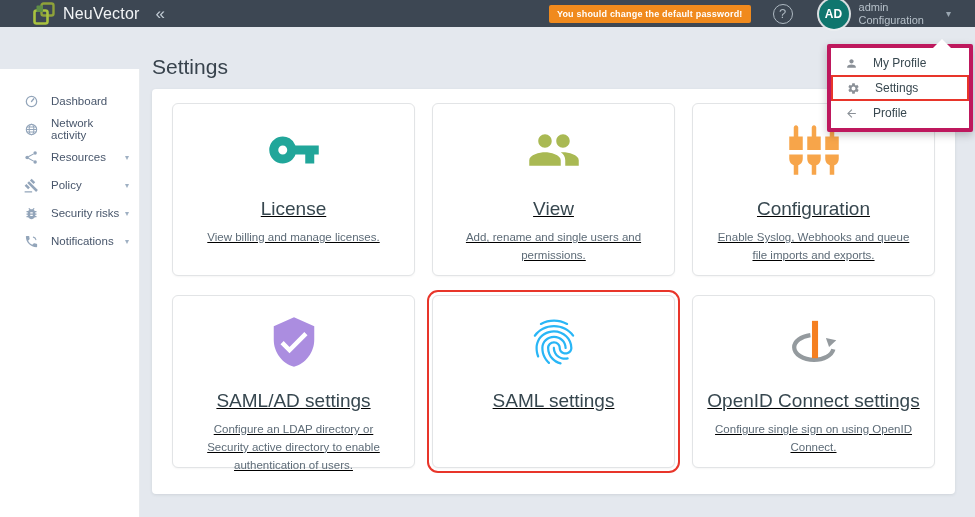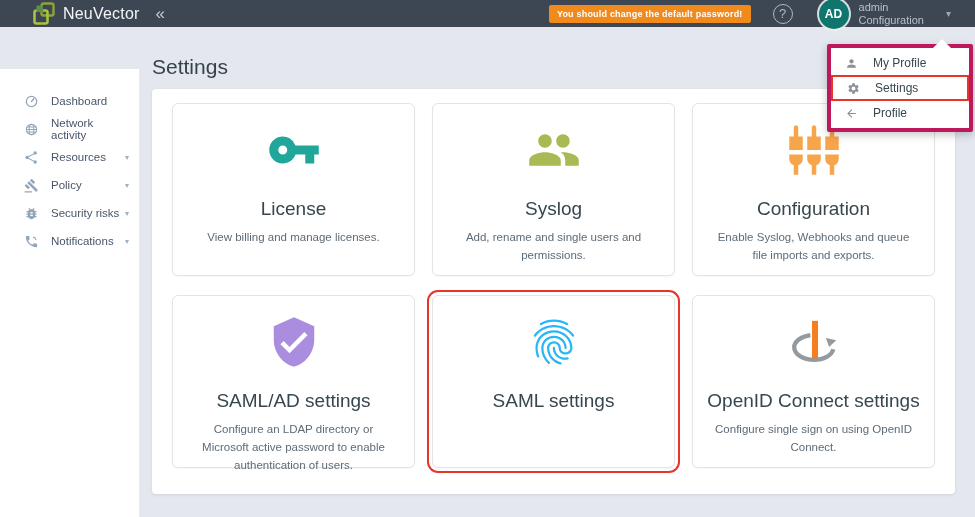--- a/index.html
+++ b/index.html
@@ -39,21 +39,21 @@
   .main { position:absolute; top:42px; left:140px; right:0; bottom:0;
     background:#e4e8ee; overflow:hidden; }
   .page-title { font-size:21px; font-weight:400; color:#37424c;
     margin:13px 0 10px 12px; }
   .panel { background:#fff; border-radius:4px; margin:0 20px 0 12px; height:405px;
     box-shadow:0 1px 3px rgba(60,70,85,.12); padding:14px 20px; }
   .cards-grid { display:grid; grid-template-columns:repeat(3,1fr);
     grid-template-rows:173px 173px; column-gap:17px; row-gap:19px; }
   .card { background:#fff; border:1px solid #e2e4e6; border-radius:6px;
     box-shadow:0 1px 2px rgba(0,0,0,.04); text-align:center; padding-top:19px;
-    cursor:pointer; }
+    cursor:pointer;text-decoration:underline; }
   .card.hl { outline:2px solid #e8352a; outline-offset:3px; }
   .card .c-icon { width:54px; height:54px; display:inline-block; }
   .card h2 { font-size:19px; font-weight:400; color:#37474f; margin-top:17px; }
   .card p { font-size:11.5px; color:#5d6b77; line-height:1.55; margin-top:9px;
     padding:0 20px; }
   .ic-key { color:#21a69a; } .ic-users { color:#a9b953; } .ic-conf { color:#f7a54a; }
   .ic-shield { color:#ab8de0; } .ic-finger { color:#29b6f6; }
 
   
   .user-menu { position:absolute; top:44px; right:2px; width:146px; background:#fff;
@@ -154,38 +154,38 @@
             <path d="M12.65 10A5.99 5.99 0 0 0 1 12c0 3.31 2.69 6 6 6 2.61 0 4.83-1.67 5.65-4H17v4h4v-4h2v-4H12.65zM7 14c-1.1 0-2-.9-2-2s.9-2 2-2 2 .9 2 2-.9 2-2 2z"></path>
           </svg>
           <h2>License</h2>
           <p>View billing and manage licenses.</p>
         </div>
 
         <div class="card">
           <svg class="c-icon ic-users" viewBox="0 0 24 24" fill="currentColor">
             <path d="M16 11c1.66 0 2.99-1.34 2.99-3S17.66 5 16 5c-1.66 0-3 1.34-3 3s1.34 3 3 3zm-8 0c1.66 0 2.99-1.34 2.99-3S9.66 5 8 5C6.34 5 5 6.34 5 8s1.34 3 3 3zm0 2c-2.33 0-7 1.17-7 3.5V19h14v-2.5c0-2.33-4.67-3.5-7-3.5zm8 0c-.29 0-.62.02-.97.05 1.16.84 1.97 1.97 1.97 3.45V19h6v-2.5c0-2.33-4.67-3.5-7-3.5z"></path>
           </svg>
-          <h2>Syslog</h2>
+          <h2>View</h2>
           <p>Add, rename and single users and permissions.</p>
         </div>
 
         <div class="card">
           <svg class="c-icon ic-conf" viewBox="0 0 24 24" fill="currentColor">
             <path d="M5 2c0-.55-.45-1-1-1s-1 .45-1 1v4H1v6h6V6H5V2zm4 14c0 1.3.84 2.4 2 2.82V23h2v-4.18c1.16-.41 2-1.51 2-2.82v-2H9v2zm-8 0c0 1.3.84 2.4 2 2.82V23h2v-4.18C6.16 18.4 7 17.3 7 16v-2H1v2zM13 2c0-.55-.45-1-1-1s-1 .45-1 1v4H9v6h6V6h-2V2zm8 0c0-.55-.45-1-1-1s-1 .45-1 1v4h-2v6h6V6h-2V2zm-4 14c0 1.3.84 2.4 2 2.82V23h2v-4.18c1.16-.41 2-1.51 2-2.82v-2h-6v2z"></path>
           </svg>
           <h2>Configuration</h2>
           <p>Enable Syslog, Webhooks and queue file imports and exports.</p>
         </div>
 
         <div class="card">
           <svg class="c-icon ic-shield" viewBox="0 0 24 24" fill="currentColor">
             <path d="M12 1L3 5v6c0 5.55 3.84 10.74 9 12 5.16-1.26 9-6.45 9-12V5l-9-4zm-2 16l-4-4 1.41-1.41L10 14.17l6.59-6.59L18 9l-8 8z"></path>
           </svg>
           <h2>SAML/AD settings</h2>
-          <p>Configure an LDAP directory or Microsoft active password to enable authentication of users.</p>
+          <p>Configure an LDAP directory or Security active directory to enable authentication of users.</p>
         </div>
 
         <div class="card hl">
           <svg class="c-icon ic-finger" viewBox="0 0 24 24" fill="currentColor">
             <path d="M17.81 4.47c-.08 0-.16-.02-.23-.06C15.66 3.42 14 3 12.01 3c-1.98 0-3.86.47-5.57 1.41-.24.13-.54.04-.68-.2-.13-.24-.04-.55.2-.68C7.82 2.52 9.86 2 12.01 2c2.13 0 3.99.47 6.03 1.52.25.13.34.43.21.67-.09.18-.26.28-.44.28zM3.5 9.72c-.1 0-.2-.03-.29-.09-.23-.16-.28-.47-.12-.7.99-1.4 2.25-2.5 3.75-3.27C9.98 4.04 14 4.03 17.15 5.65c1.5.77 2.76 1.86 3.75 3.25.16.22.11.54-.12.7-.23.16-.54.11-.7-.12-.9-1.26-2.04-2.25-3.39-2.94-2.87-1.47-6.54-1.47-9.4.01-1.36.7-2.5 1.7-3.4 2.96-.08.14-.23.21-.39.21zm6.25 12.07c-.13 0-.26-.05-.35-.15-.87-.87-1.34-1.43-2.01-2.64-.69-1.23-1.05-2.73-1.05-4.34 0-2.97 2.54-5.39 5.66-5.39s5.66 2.42 5.66 5.39c0 .28-.22.5-.5.5s-.5-.22-.5-.5c0-2.42-2.09-4.39-4.66-4.39-2.57 0-4.66 1.97-4.66 4.39 0 1.44.32 2.77.93 3.85.64 1.15 1.08 1.64 1.85 2.42.19.2.19.51 0 .71-.11.1-.24.15-.37.15zm7.17-1.85c-1.19 0-2.24-.3-3.1-.89-1.49-1.01-2.38-2.65-2.38-4.39 0-.28.22-.5.5-.5s.5.22.5.5c0 1.41.72 2.74 1.94 3.56.71.48 1.54.71 2.54.71.24 0 .64-.03 1.04-.1.27-.05.53.13.58.41.05.27-.13.53-.41.58-.57.11-1.07.12-1.21.12zM14.91 22c-.04 0-.09-.01-.13-.02-1.59-.44-2.63-1.03-3.72-2.1-1.4-1.39-2.17-3.24-2.17-5.22 0-1.62 1.38-2.94 3.08-2.94 1.7 0 3.08 1.32 3.08 2.94 0 1.07.93 1.94 2.08 1.94s2.08-.87 2.08-1.94c0-3.77-3.25-6.83-7.25-6.83-2.84 0-5.44 1.58-6.61 4.03-.39.81-.59 1.76-.59 2.8 0 .78.07 2.01.67 3.61.1.26-.03.55-.29.64-.26.1-.55-.04-.64-.29-.49-1.31-.73-2.61-.73-3.96 0-1.2.23-2.29.68-3.24 1.33-2.79 4.28-4.6 7.51-4.6 4.55 0 8.25 3.51 8.25 7.83 0 1.62-1.38 2.94-3.08 2.94s-3.08-1.32-3.08-2.94c0-1.07-.93-1.94-2.08-1.94s-2.08.87-2.08 1.94c0 1.71.66 3.31 1.87 4.51.95.94 1.86 1.46 3.27 1.85.27.07.42.35.35.61-.05.23-.26.38-.48.38z"></path>
           </svg>
           <h2>SAML settings</h2>
         </div>
 
         <div class="card">

